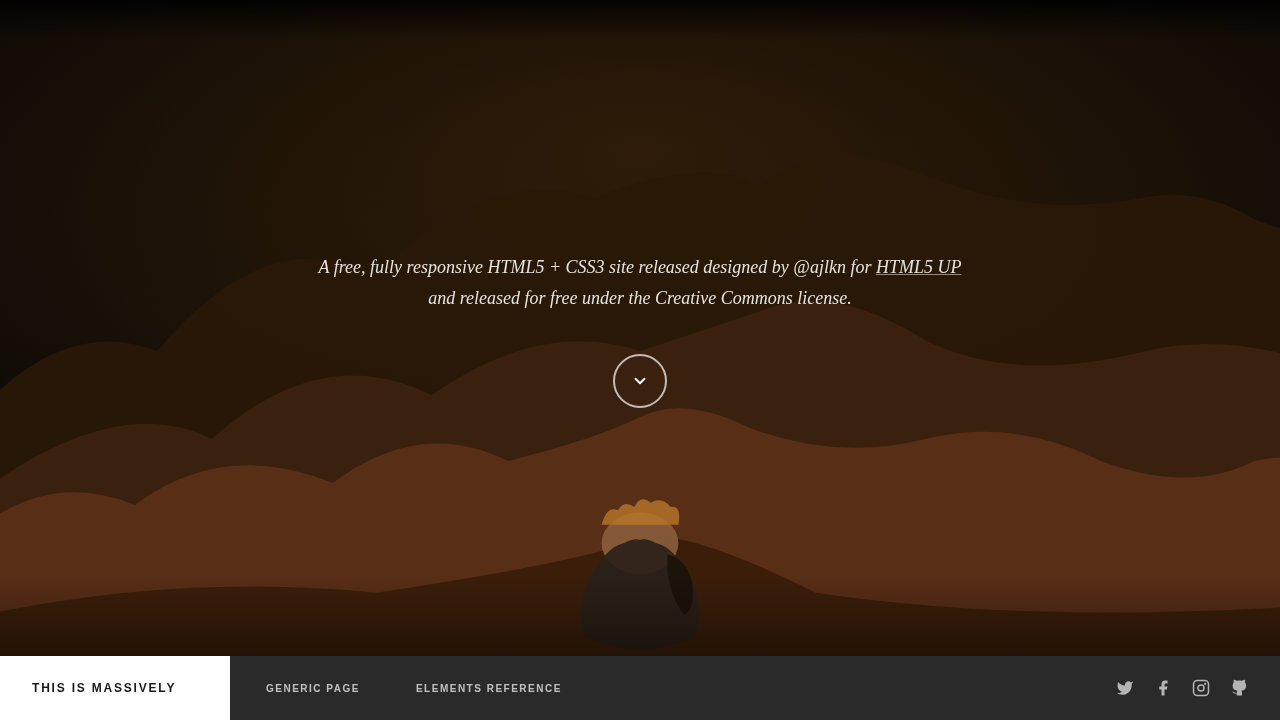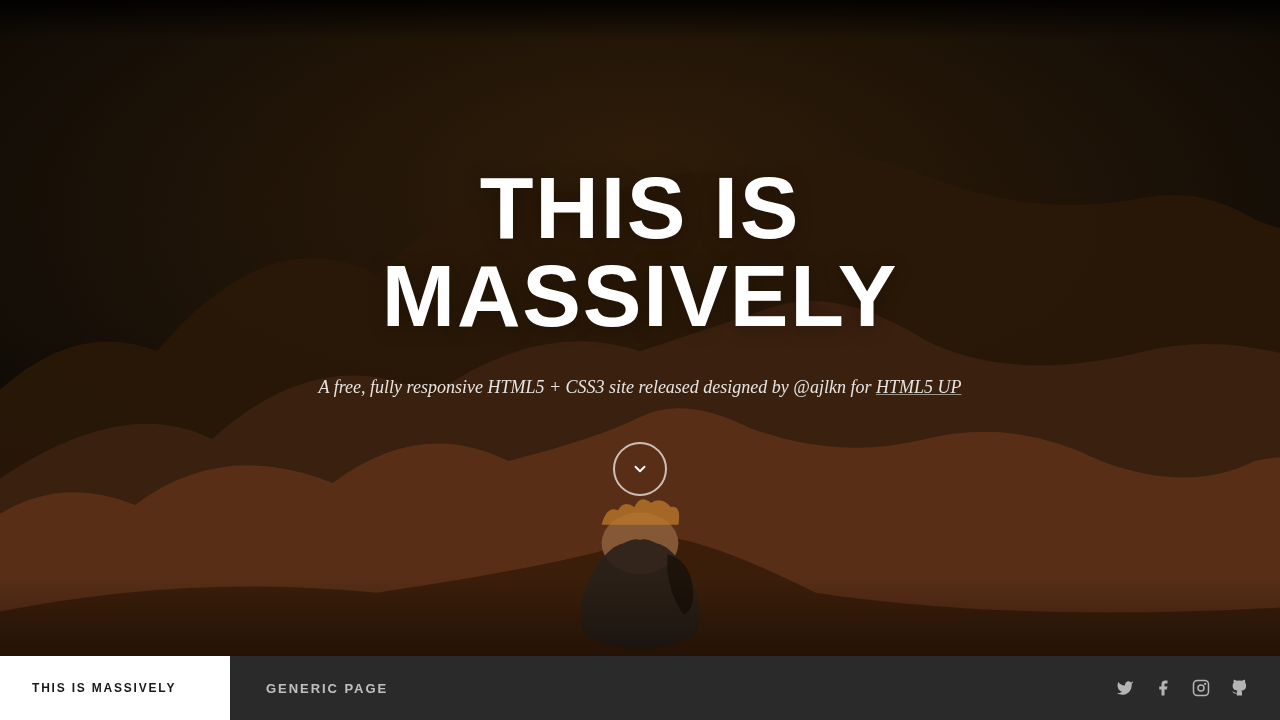--- a/index.html
+++ b/index.html
@@ -133,21 +133,21 @@
     .nav-links {
       display: flex;
       align-items: center;
       flex: 1;
       padding: 0 8px;
     }
 
     .nav-link {
       color: rgba(255,255,255,0.7);
       font-family: Arial, sans-serif;
-      font-size: 13px;
+      font-size: 10px;
       font-weight: 700;
       letter-spacing: 0.15em;
       text-transform: uppercase;
       text-decoration: none;
       padding: 0 28px;
       cursor: pointer;
       height: 100%;
       display: flex;
       align-items: center;
       transition: color 0.2s;
@@ -233,41 +233,39 @@
 
     <path d="M595,525 Q610,498 625,495 Q635,490 640,492 Q645,490 655,495 Q670,498 685,525 Q700,555 690,580 Q670,590 640,592 Q610,590 590,580 Q580,555 595,525 Z" fill="#2a2018" opacity="0.9"></path>
 
     <path d="M665,505 Q685,510 688,535 Q690,555 680,560 Q668,545 665,520 Z" fill="#1a1208" opacity="0.85"></path>
   </svg>
 
   <div class="overlay-top"></div>
   <div class="overlay-bottom"></div>
 
   <div class="hero-content">
-    <h1 class="hero-title">
-      <span>THIS IS</span><br>
-      <span>MASSIVELY</span>
-    </h1>
     <p class="hero-subtitle">
       <span>A free, fully responsive HTML5 + CSS3 site released designed by @ajlkn for</span>
       <a href="#">
         <span>HTML5 UP</span>
       </a><br>
+      <span>and released for free under the Creative Commons license.</span>
     </p>
     <button class="scroll-down-btn" aria-label="Scroll down">
       <svg viewBox="0 0 24 24" fill="none" stroke="white" stroke-width="2.5" stroke-linecap="round" stroke-linejoin="round">
         <polyline points="6 9 12 15 18 9"></polyline>
       </svg>
     </button>
   </div>
 
   <nav class="navbar">
     <div class="nav-active">THIS IS MASSIVELY</div>
     <div class="nav-links">
       <a class="nav-link">GENERIC PAGE</a>
+      <a class="nav-link">ELEMENTS REFERENCE</a>
     </div>
     <div class="nav-socials">
 
       <span class="social-icon">
         <svg viewBox="0 0 24 24" xmlns="http://www.w3.org/2000/svg">
           <path d="M23 3a10.9 10.9 0 01-3.14 1.53 4.48 4.48 0 00-7.86 3v1A10.66 10.66 0 013 4s-4 9 5 13a11.64 11.64 0 01-7 2c9 5 20 0 20-11.5a4.5 4.5 0 00-.08-.83A7.72 7.72 0 0023 3z"></path>
         </svg>
       </span>
 
       <span class="social-icon">

